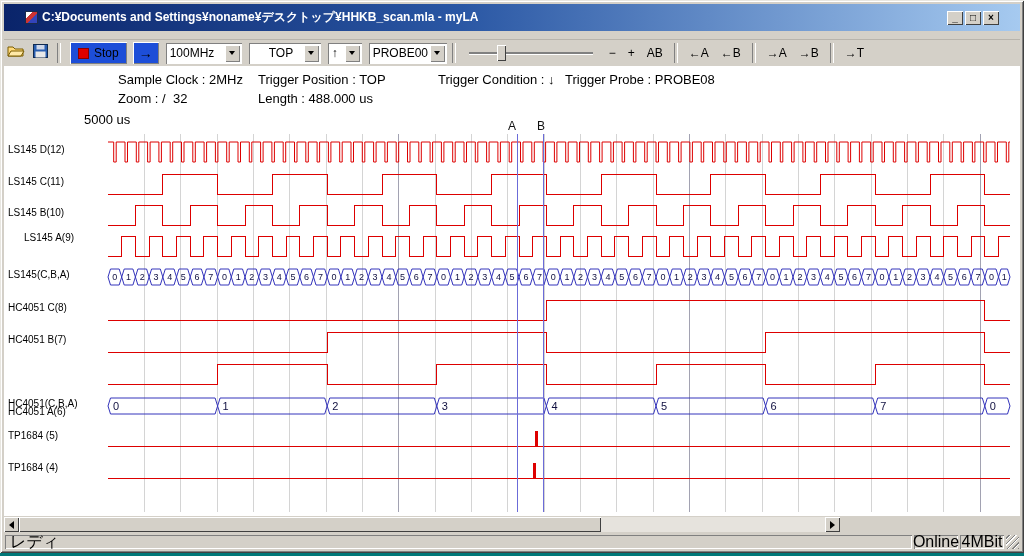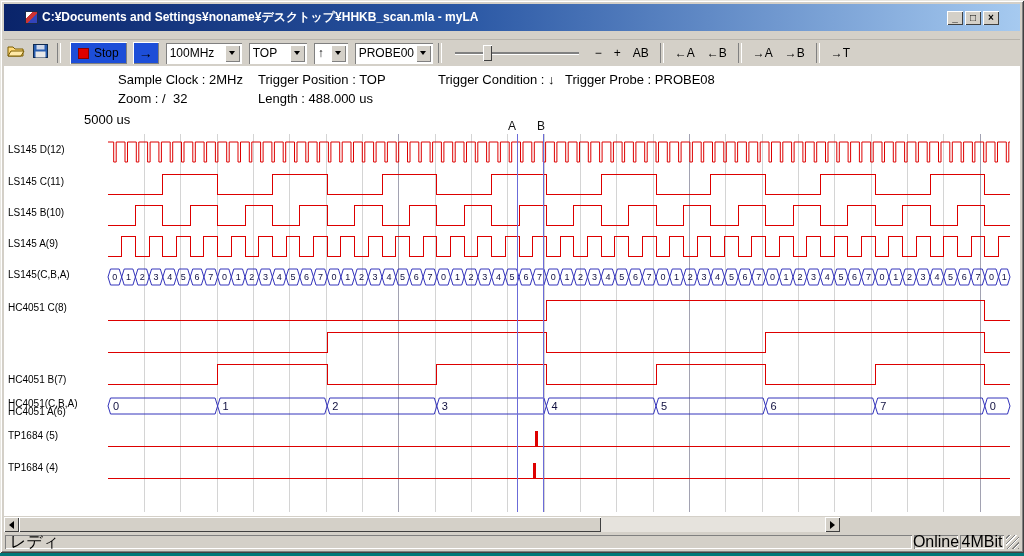--- a/index.html
+++ b/index.html
@@ -113,21 +113,21 @@
     </div>
     <div class="run-btn raised">
       <span>→</span>
     </div>
     <div class="combo" style="width:76px;">
       <div class="combo-text">100MHz</div>
       <div class="combo-btn">
           <span class="arrow-down"></span>
         </div>
     </div>
-    <div class="combo" style="width:58px;">
+    <div class="combo" style="width:72px;padding-left:16px;">
       <div class="combo-text">TOP</div>
       <div class="combo-btn">
           <span class="arrow-down"></span>
         </div>
     </div>
     <div class="combo" style="width:34px;">
       <div class="combo-text">↑</div>
       <div class="combo-btn">
           <span class="arrow-down"></span>
         </div>
@@ -166,24 +166,24 @@
   <div class="info-text" style="left:258px;top:91px;">Length : 488.000 us</div>
   <div id="time-scale">5000 us</div>
 
   <span class="cursor-label" id="cursor-a-label" style="left: 508px;">A</span>
   <span class="cursor-label" id="cursor-b-label" style="left: 537px;">B</span>
 
   <div id="channel-labels">
       <div class="ch-label" style="top: 144px;">LS145 D(12)</div>
       <div class="ch-label" style="top: 176px;">LS145 C(11)</div>
       <div class="ch-label" style="top: 207px;">LS145 B(10)</div>
-      <div class="ch-label" style="top: 238px;">LS145 A(9)</div>
+      <div class="ch-label" style="top: 232px; margin-left: 16px;">LS145 A(9)</div>
       <div class="ch-label" style="top: 269px;">LS145(C,B,A)</div>
       <div class="ch-label" style="top: 302px;">HC4051 C(8)</div>
-      <div class="ch-label" style="top: 334px; margin-top: 40px;">HC4051 B(7)</div>
+      <div class="ch-label" style="top: 334px;">HC4051 B(7)</div>
       <div class="ch-label" style="top: 366px; margin-top: 40px;">HC4051 A(6)</div>
       <div class="ch-label" style="top: 398px;">HC4051(C,B,A)</div>
       <div class="ch-label" style="top: 430px;">TP1684 (5)</div>
       <div class="ch-label" style="top: 462px;">TP1684 (4)</div>
     </div>
 
   <div id="plot-area"></div>
 
   <svg id="plot-svg" width="1024" height="553" viewBox="0 0 1024 553">
       <g shape-rendering="crispEdges">

